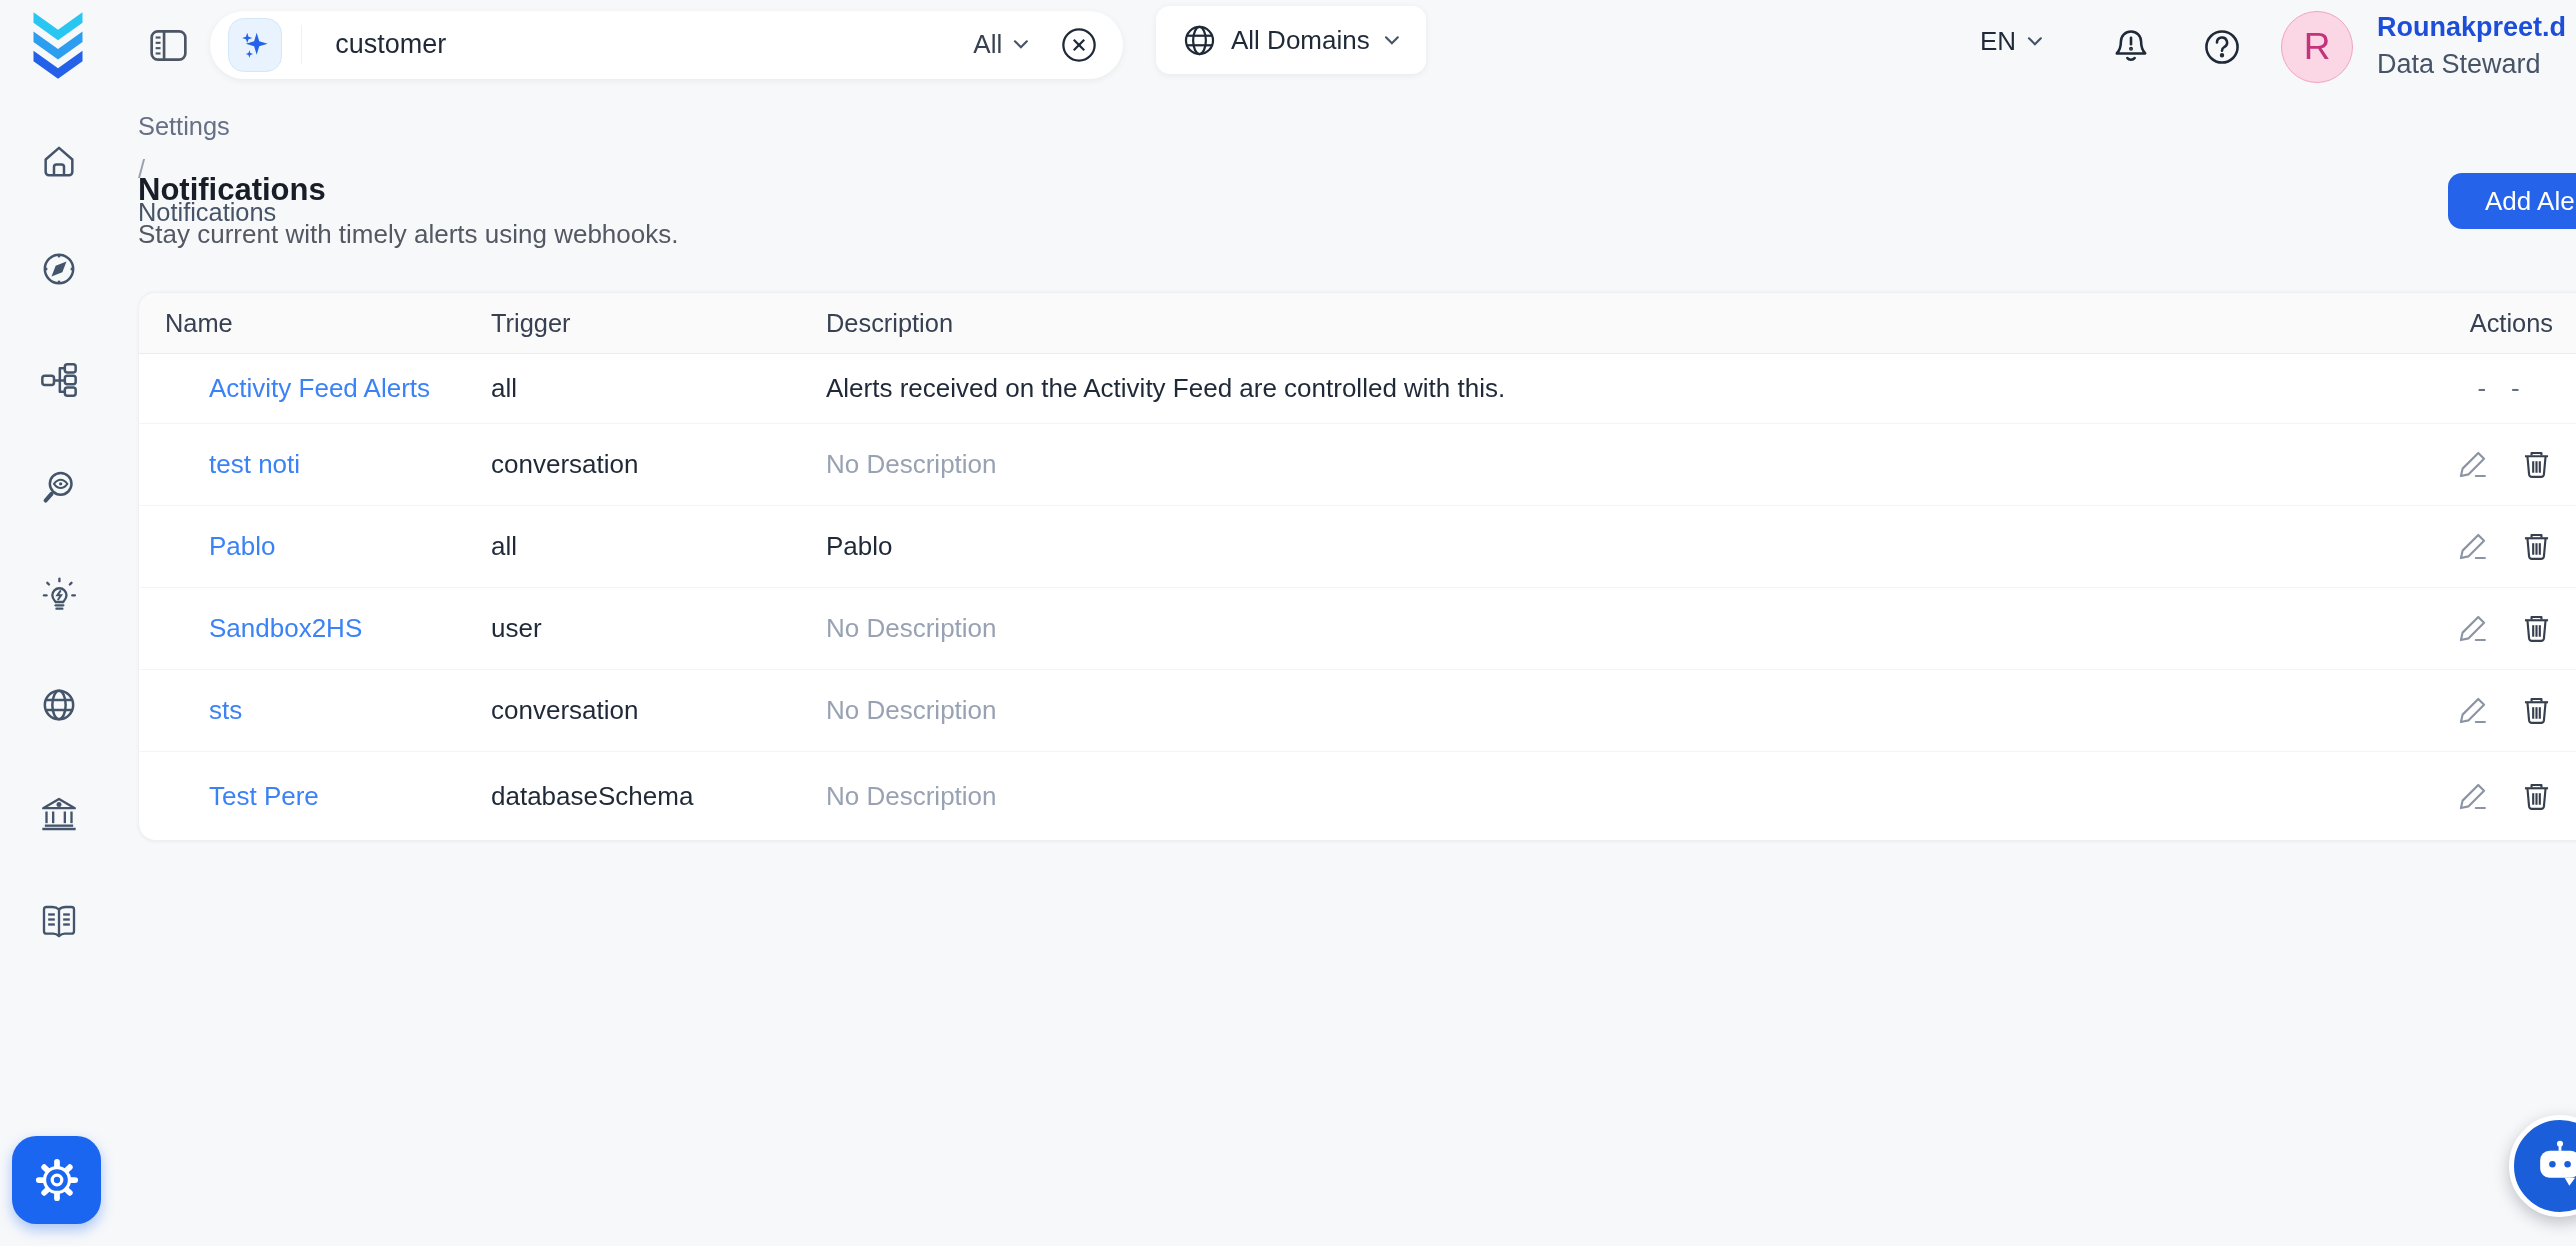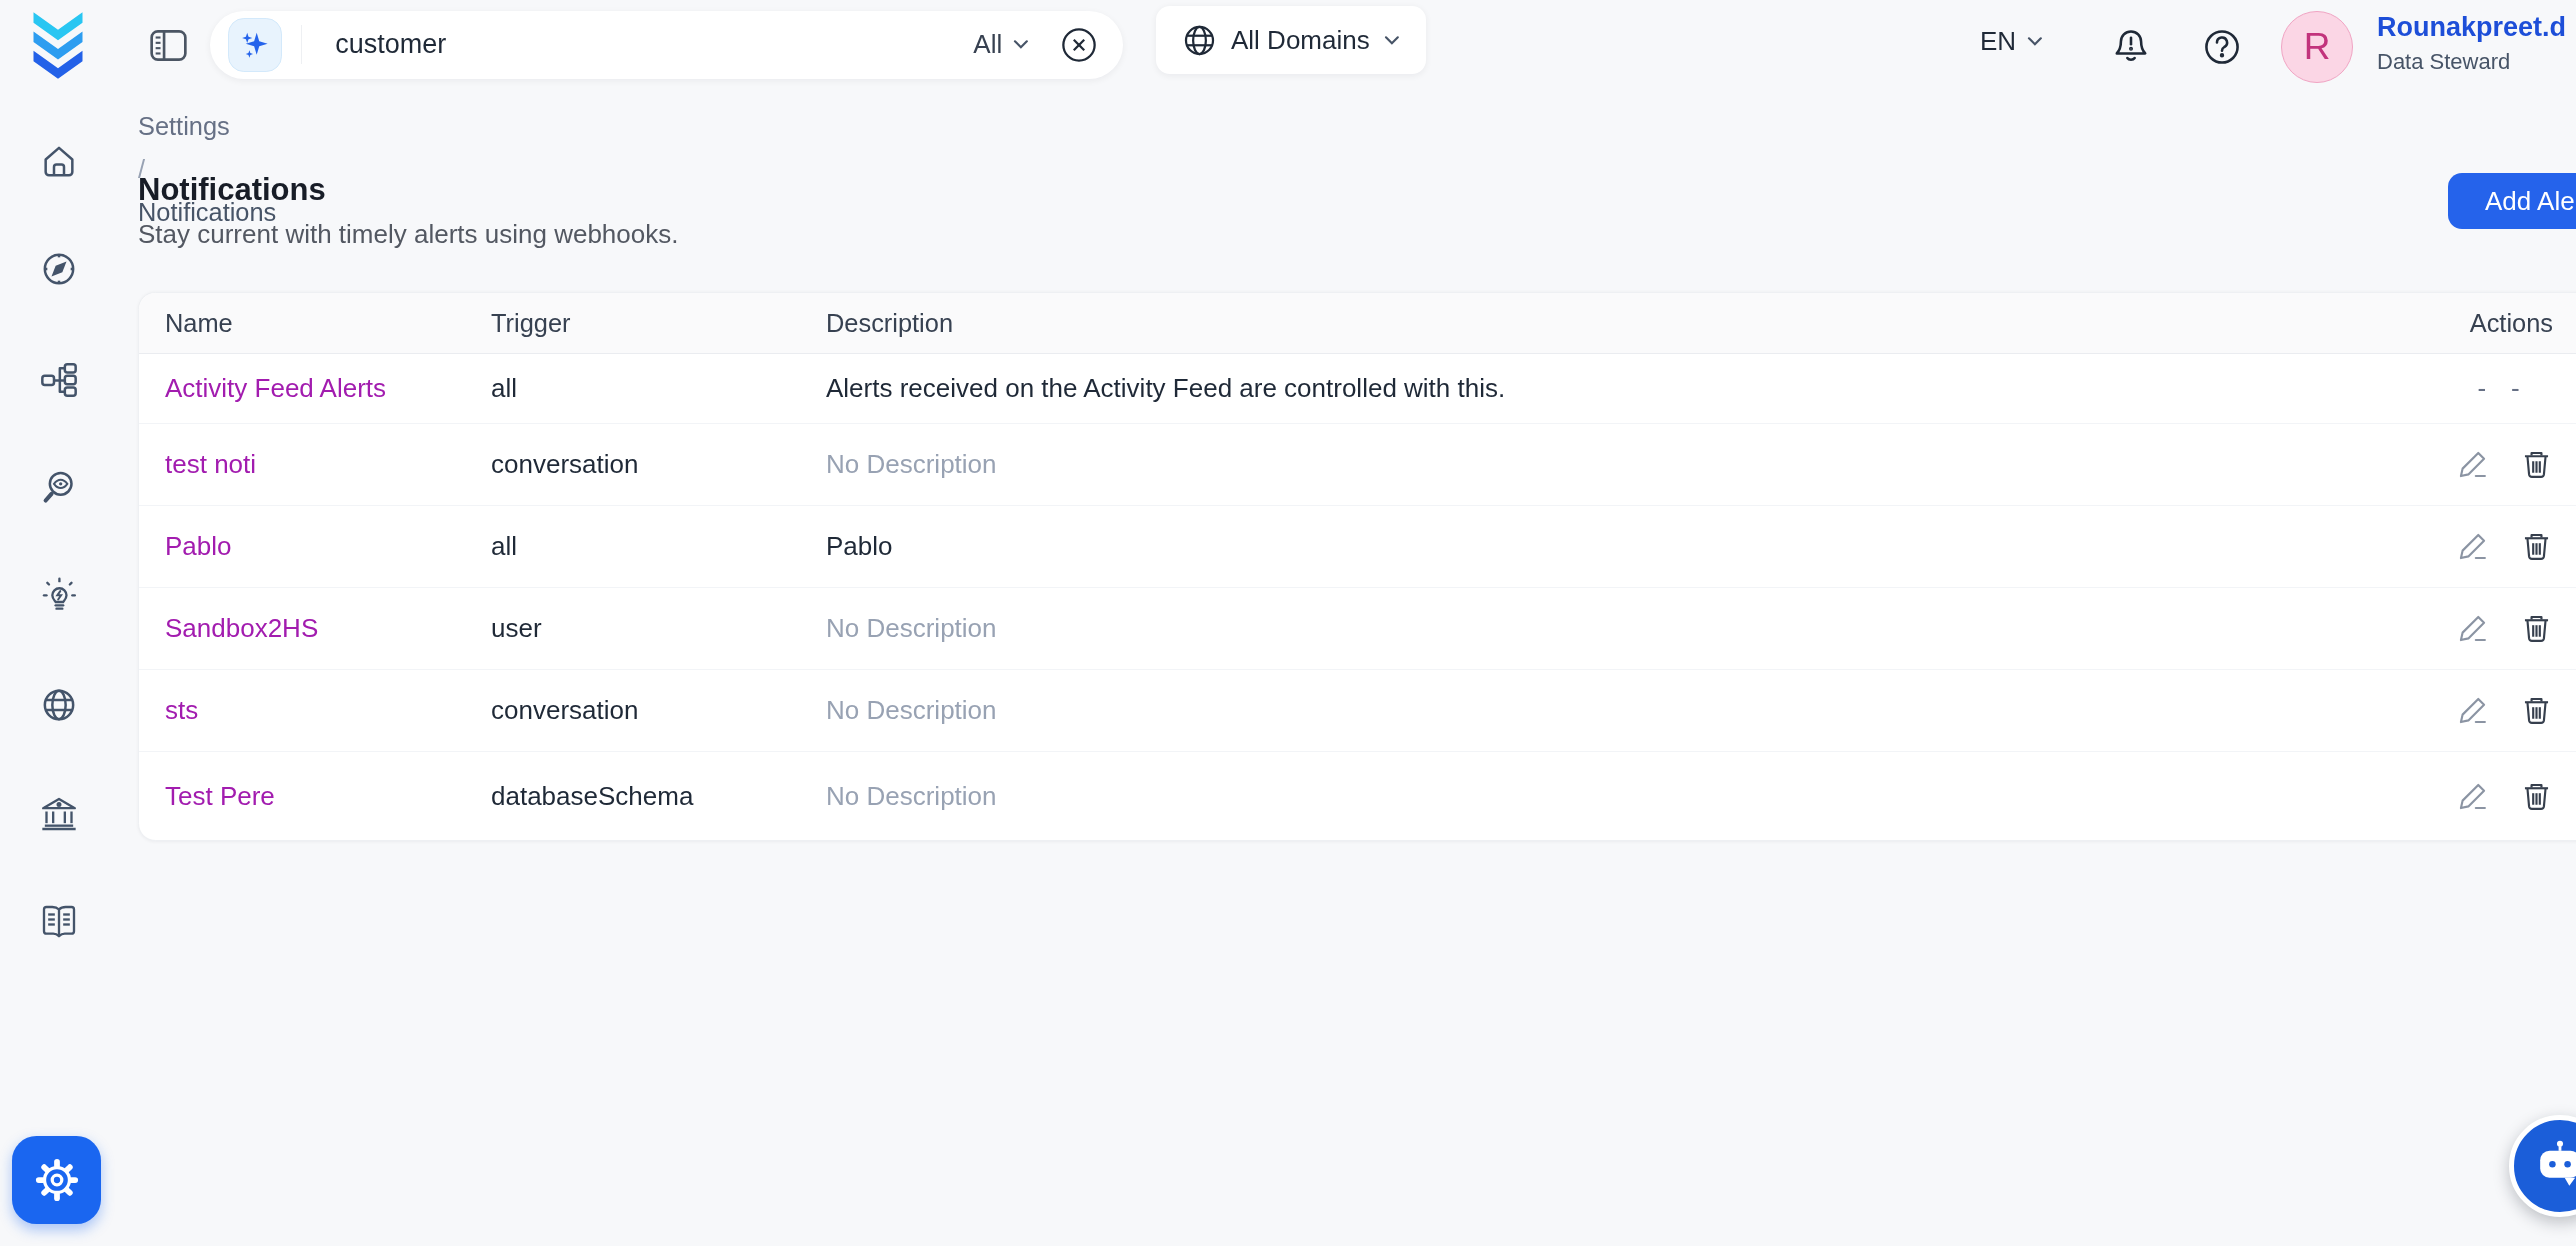--- a/index.html
+++ b/index.html
@@ -28,21 +28,21 @@
 
   .lang-switch { position:absolute; left:1980px; top:26px; display:flex; align-items:center; gap:10.5px;
                  font-size:26px; color:#1f2937; font-weight:500; cursor:pointer; }
   .bell-btn  { position:absolute; left:2109px; top:24.5px; width:44px; height:44px; color:#1f2937; cursor:pointer; }
   .help-btn  { position:absolute; left:2200px; top:24.5px; width:44px; height:44px; color:#1f2937; cursor:pointer; }
   .avatar { position:absolute; left:2281px; top:10.5px; width:72px; height:72px; border-radius:50%;
             background:#fbd6e5; border:1.8px solid #f0a4c3; display:flex; align-items:center; justify-content:center;
             font-size:37px; font-weight:500; color:#c2337c; cursor:pointer; }
   .user-meta { position:absolute; left:2377px; top:10.5px; line-height:1.25; }
   .user-name { font-size:27px; font-weight:600; color:#1d4ed8; }
-  .user-role { font-size:22px; color:#475467; margin-top:3.5px; }
+  .user-role { font-size:27px; color:#475467; margin-top:3.5px; }
 
   
   .sidebar { position:absolute; left:0; top:91px; width:116px; bottom:0; }
   .side-ic { position:absolute; left:39px; width:40px; height:40px; color:#44546a; cursor:pointer; }
   .settings-btn { position:absolute; left:12.3px; top:1045px; width:89px; height:88px; background:#1a66f0;
                   border-radius:24.5px; display:flex; align-items:center; justify-content:center;
                   box-shadow:0 5.3px 12.3px rgba(26,102,240,.35); cursor:pointer; }
   .settings-btn .gear { width:46px; height:46px; color:#ffffff; }
 
   
@@ -61,21 +61,21 @@
                  border:0.9px solid #eef0f3; border-radius:17.5px; box-shadow:0 0.9px 3.5px rgba(16,24,40,.05); overflow:hidden; }
   .thead { display:flex; align-items:center; height:61px; background:#fafafb; border-bottom:0.9px solid #eaecf0;
            font-size:25.4px; color:#374151; font-weight:500; }
   .trow  { display:flex; align-items:center; height:82px; border-bottom:0.9px solid #f2f4f7; font-size:26px; }
   .trow.first { height:70px; }
   .trow.last  { height:88px; border-bottom:none; }
   .col-name    { width:352px; padding-left:26px; }
   .col-trigger { width:335px; }
   .col-desc    { flex:1; padding-right:35px; }
   .col-actions { width:263px; padding-right:48px; display:flex; justify-content:flex-end; align-items:center; gap:31.5px; }
-  .name-link { color:#a21caf; cursor:pointer; text-decoration:none; }
+  .name-link { color:#3b82f6; cursor:pointer; text-decoration:none;margin-left:44px; }
   .desc-muted { color:#98a2b3; }
   .dash-actions { color:#667085; letter-spacing:8.8px; font-size:26px; margin-right:24.5px; }
   .act-btn { width:33px; height:33px; cursor:pointer; background:none; border:none; padding:0; }
   .edit-ic  { color:#8b94a3; }
   .trash-ic { color:#363f4d; }
 
   
   .bot-fab { position:absolute; left:2509px; top:1115px; width:102px; height:102px; border-radius:50%;
              background:#1b5ed9; border:5.3px solid #ffffff; box-shadow:0 5.3px 15.8px rgba(16,24,40,.25);
              display:flex; align-items:center; justify-content:center; cursor:pointer; }

